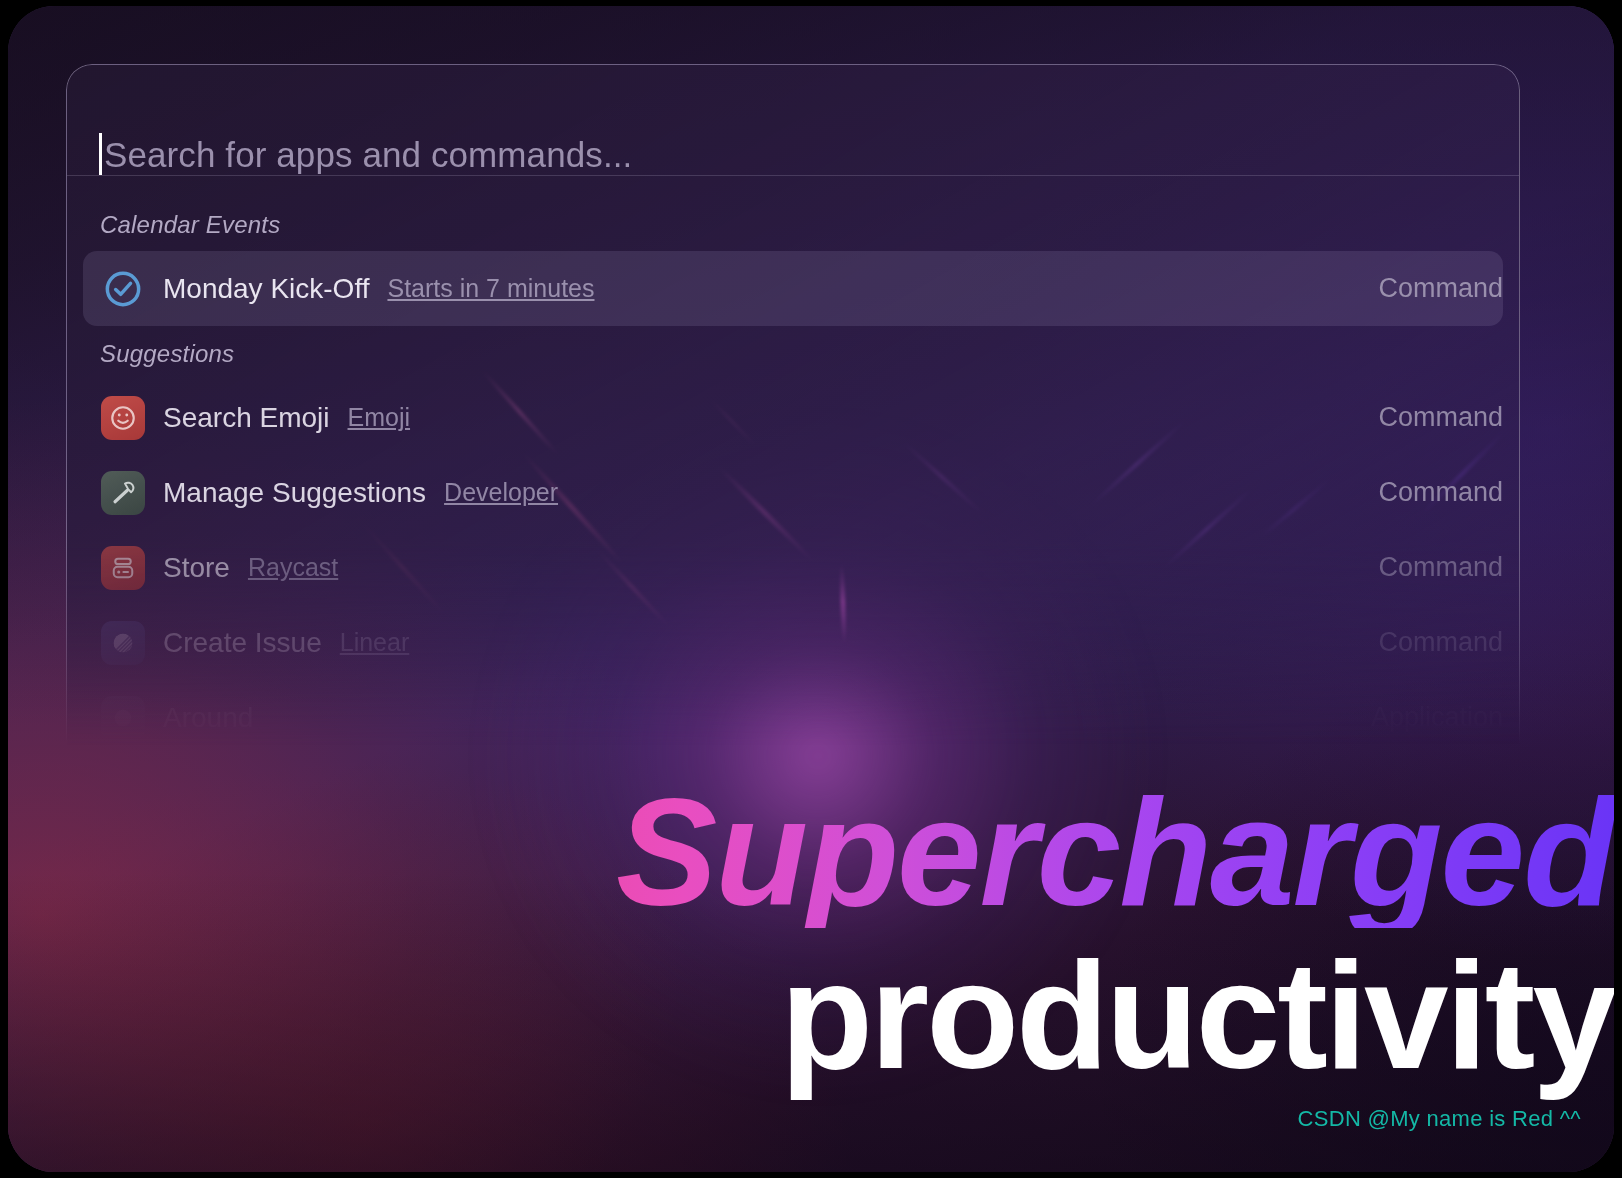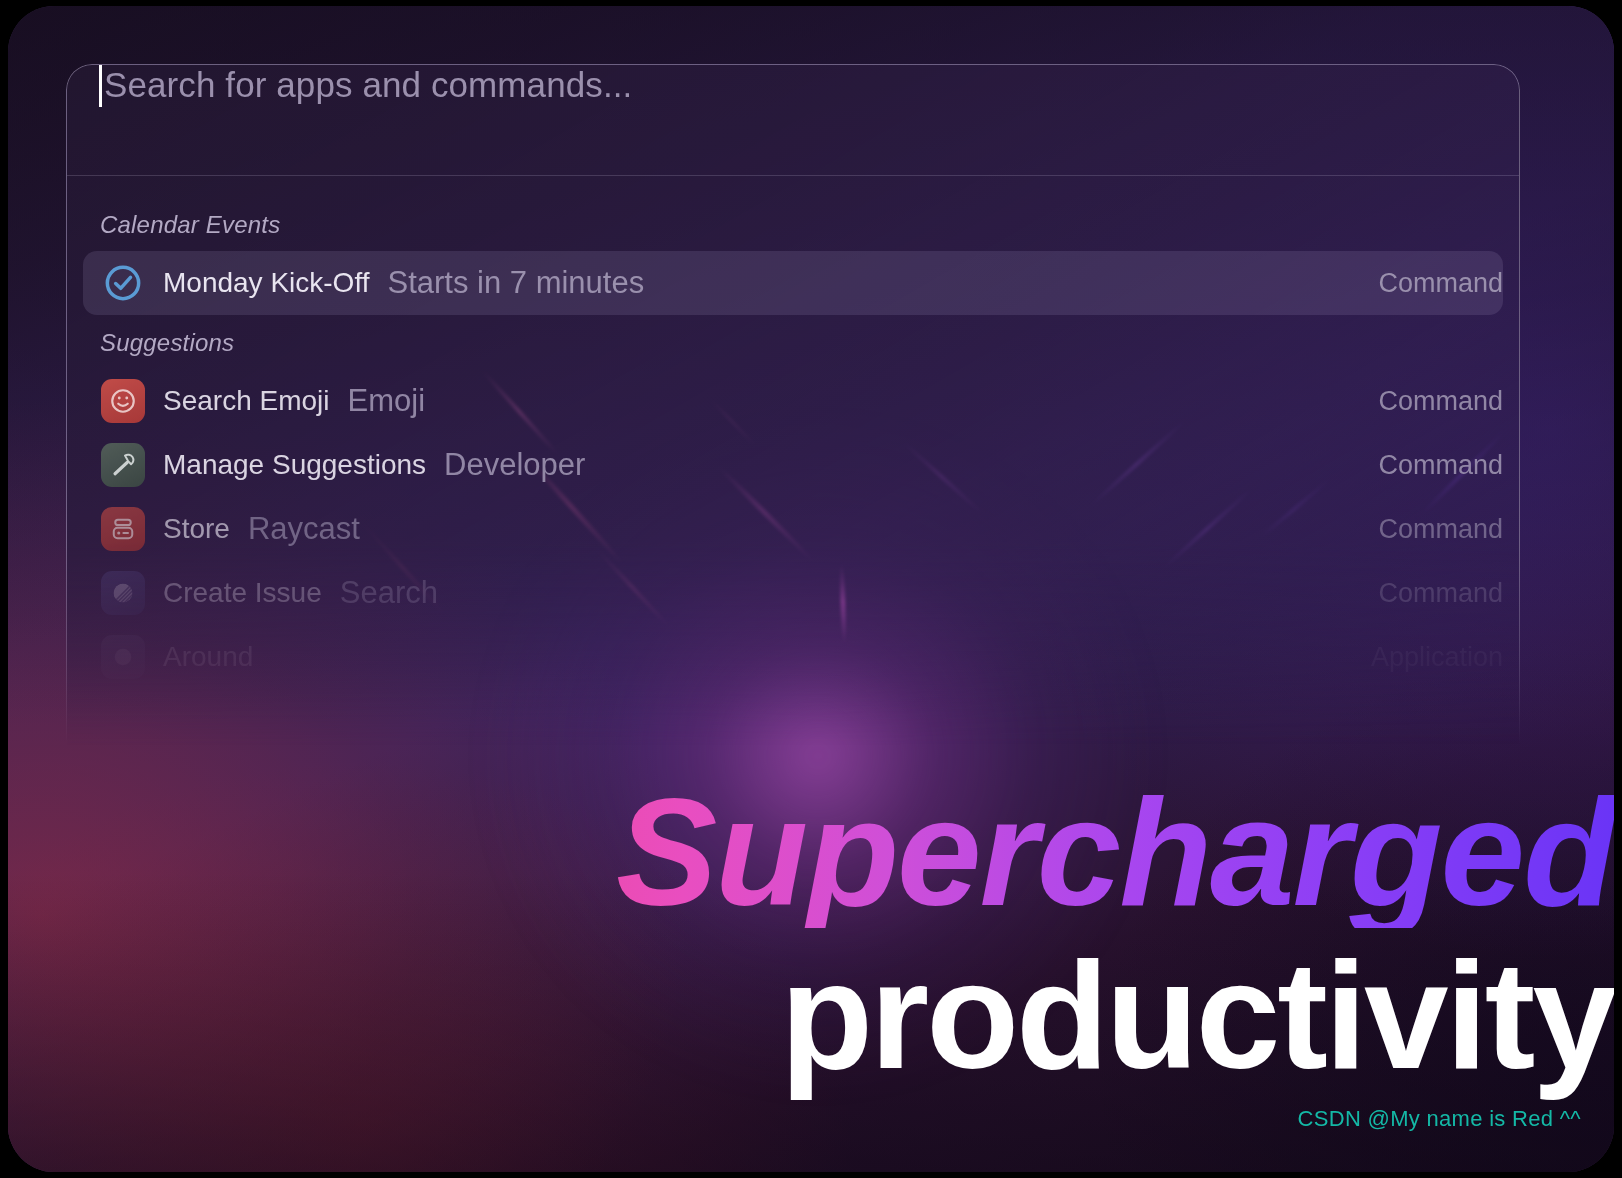--- a/index.html
+++ b/index.html
@@ -59,42 +59,42 @@
     position:absolute;left:58px;top:58px;width:1452px;height:700px;
     border:1px solid rgba(205,195,225,.42);
     border-radius:26px;
     background:linear-gradient(150deg, rgba(36,24,50,.80) 0%, rgba(44,28,66,.72) 40%, rgba(50,32,80,.55) 70%, rgba(48,30,76,.28) 100%);
     -webkit-mask-image:linear-gradient(180deg,#000 0%,#000 68%,rgba(0,0,0,.55) 84%,rgba(0,0,0,0) 97%);
     mask-image:linear-gradient(180deg,#000 0%,#000 68%,rgba(0,0,0,.55) 84%,rgba(0,0,0,0) 97%);
     overflow:hidden;
   }
 
   
-  #search-bar{position:relative;height:110px;display:flex;align-items:flex-start;padding:0 0 0 32px;}
+  #search-bar{position:relative;height:110px;display:flex;align-items:flex-end;padding:0 0 0 32px;}
   #search-divider{position:absolute;left:0;right:0;top:110px;height:1px;background:rgba(200,190,220,.20);}
   #text-caret{width:3px;height:42px;background:#ffffff;margin-right:2px;flex:none;}
   #search-input-placeholder{
     font-size:35px;color:#9b90ad;letter-spacing:.1px;white-space:nowrap;
   }
 
   
   #results-list{padding-top:22px;}
   .section-header{
     font-size:24px;color:#b3a9c4;padding:14px 0 12px 33px;letter-spacing:.2px;font-style:italic;
   }
   .result-row{
-    position:relative;display:flex;align-items:center;height:64px;
+    position:relative;display:flex;align-items:center;height:75px;
     margin:0 16px;border-radius:14px;padding-left:18px;
   }
   .result-row.selected{
     background:rgba(168,152,196,.17);
   }
   .row-icon{width:44px;height:44px;border-radius:11px;flex:none;display:flex;align-items:center;justify-content:center;margin-right:18px;}
   .row-title{font-size:28px;color:#e9e5f0;white-space:nowrap;}
-  .row-subtitle{font-size:31px;color:#9a90ad;margin-left:18px;white-space:nowrap;}
+  .row-subtitle{font-size:25px;color:#9a90ad;margin-left:18px;white-space:nowrap;text-decoration:underline;}
   .row-accessory{margin-left:auto;font-size:27px;color:#9a90ad;white-space:nowrap;}
 
   
   .f0{opacity:1;}
   .f1{opacity:.92;}
   .f2{opacity:.62;text-align:center;}
   .f3{opacity:.34;}
   .f4{opacity:.14;}
 
   
@@ -223,21 +223,21 @@
                   <circle cx="12" cy="12" r="8.2" fill="rgba(216,208,232,.82)"></circle>
                   <path d="M1 23 L23 1" stroke="rgba(70,58,112,.72)" stroke-width="1.35" fill="none"></path>
                   <path d="M4.2 23 L23 4.2" stroke="rgba(70,58,112,.72)" stroke-width="1.35" fill="none"></path>
                   <path d="M7.4 23 L23 7.4" stroke="rgba(70,58,112,.72)" stroke-width="1.35" fill="none"></path>
                   <path d="M10.600000000000001 23 L23 10.600000000000001" stroke="rgba(70,58,112,.72)" stroke-width="1.35" fill="none"></path>
                   <path d="M13.8 23 L23 13.8" stroke="rgba(70,58,112,.72)" stroke-width="1.35" fill="none"></path>
                 </g>
               </svg>
             </span>
             <span class="row-title">Create Issue</span>
-            <span class="row-subtitle">Search</span>
+            <span class="row-subtitle">Linear</span>
             <span class="row-accessory">Command</span>
           </div>
           <div class="result-row f4">
             <span class="row-icon" style="background: linear-gradient(155deg, rgb(106, 95, 134) 0%, rgb(76, 66, 104) 100%);">
               <svg width="26" height="26" viewBox="0 0 24 24">
                 <circle cx="12" cy="12" r="7.6" fill="rgba(220,214,232,.7)"></circle>
               </svg>
             </span>
             <span class="row-title">Around</span>
             <span class="row-accessory">Application</span>

